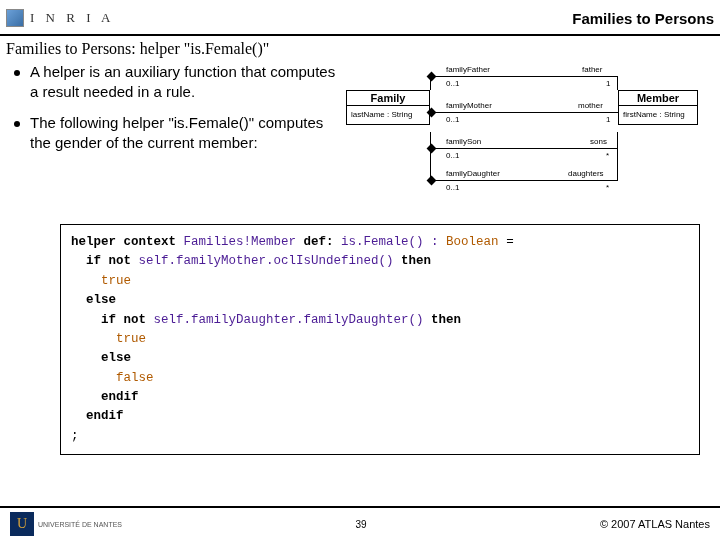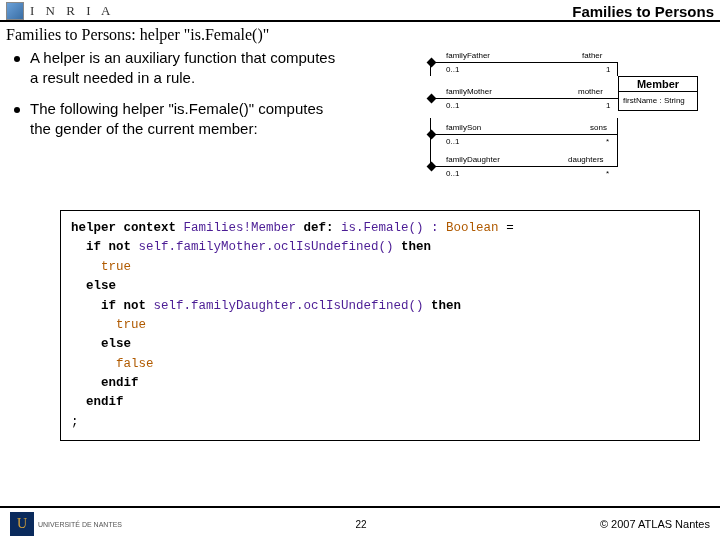--- a/index.html
+++ b/index.html
@@ -12,21 +12,21 @@
     color: #000;
     position: relative;
     overflow: hidden;
   }
   .topbar {
     display: flex;
     justify-content: space-between;
     align-items: center;
     padding: 2px 6px 0 6px;
     border-bottom: 2px solid #000;
-    height: 22px;
+    height: 36px;
   }
   .logo {
     display: flex;
     align-items: center;
     gap: 2px;
     font-family: "Times New Roman", serif;
     letter-spacing: 4px;
     font-size: 13px;
     color: #333;
   }
@@ -171,20 +171,24 @@
       </span>
     </div>
     <div class="bullet">
       <span class="dot"></span>
       <span>The following helper "is.Female()" computes the gender of the current member:</span>
     </div>
   </div>
 
   <div class="diagram">
 
+    <div class="cls-box family-box">
+      <div class="cls-head">Family</div>
+      <div class="cls-attr">lastName : String</div>
+    </div>
 
     <div class="cls-box member-box">
       <div class="cls-head">Member</div>
       <div class="cls-attr">firstName : String</div>
     </div>
 
     <div class="assoc" style="left:84px; top:14px; width:188px;"></div>
     <div class="assoc" style="left:84px; top:50px; width:188px;"></div>
     <div class="assoc" style="left:84px; top:86px; width:188px;"></div>
     <div class="assoc" style="left:84px; top:118px; width:188px;"></div>
@@ -218,28 +222,28 @@
     <span class="assoc-lbl" style="left:222px; top:107px;">daughters</span>
     <span class="assoc-lbl" style="left:100px; top:121px;">0..1</span>
     <span class="assoc-lbl" style="left:260px; top:121px;">*</span>
   </div>
 </div>
 
 <div class="codeblock"><span class="kw">helper context </span><span class="ctx">Families!Member</span><span class="kw"> def: </span><span class="ctx">is.Female() : </span><span class="bool">Boolean</span><span> =</span>
 <span class="kw">  if not </span><span class="ctx">self.familyMother.oclIsUndefined()</span><span class="kw"> then</span>
 <span class="bool">    true</span>
 <span class="kw">  else</span>
-<span class="kw">    if not </span><span class="ctx">self.familyDaughter.oclIsUndefined()</span><span class="kw"> then</span>
+<span class="kw">    if not </span><span class="ctx">self.familyDaughter.familyDaughter()</span><span class="kw"> then</span>
 <span class="bool">      true</span>
 <span class="kw">    else</span>
 <span class="bool">      false</span>
 <span class="kw">    endif</span>
 <span class="kw">  endif</span>
 <span>;</span></div>
 
 <div class="footer">
   <div class="uni-logo">
     <div class="uni-sq">U</div>
     <span style="font-size:7px;color:#555;font-family:Arial">UNIVERSITÉ DE NANTES</span>
   </div>
-  <div class="pgnum">22</div>
+  <div class="pgnum">39</div>
   <div>© 2007 ATLAS Nantes</div>
 </div>
 
 </body></html>

